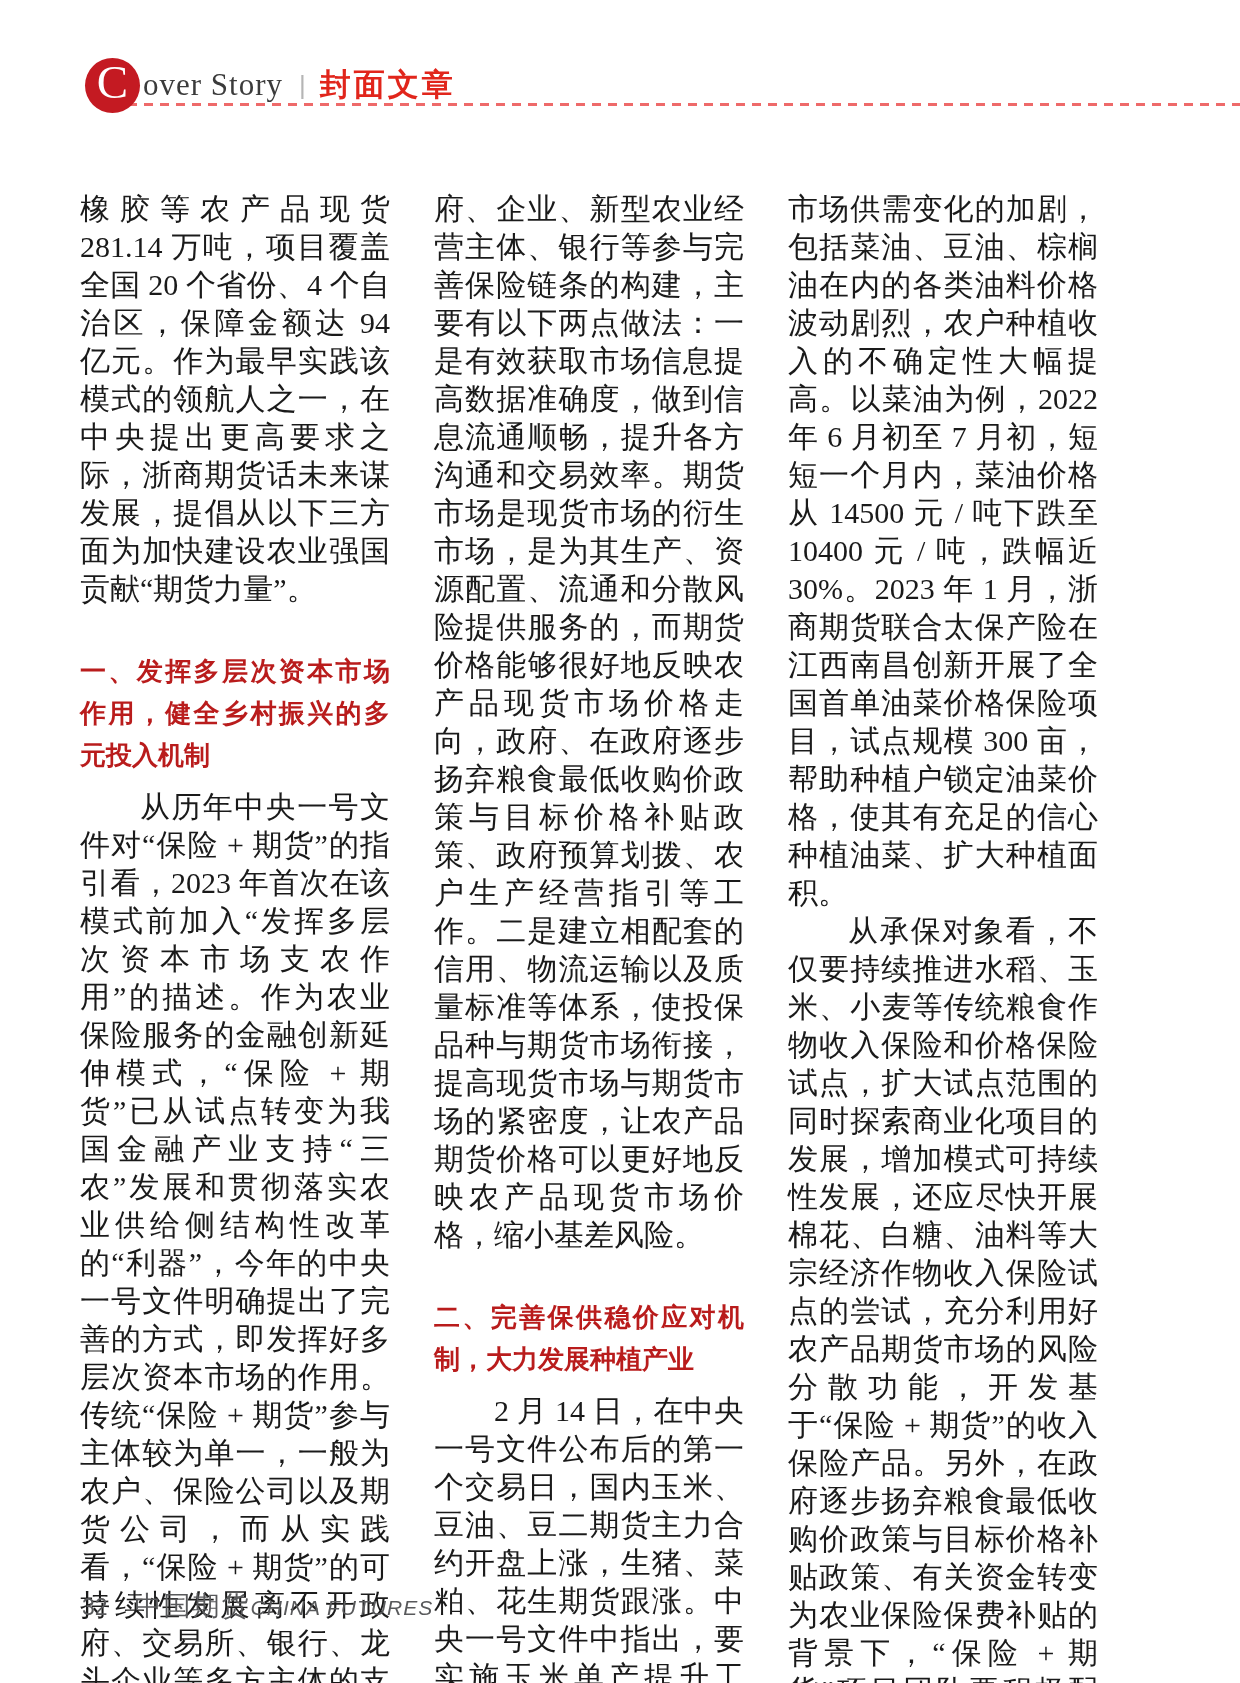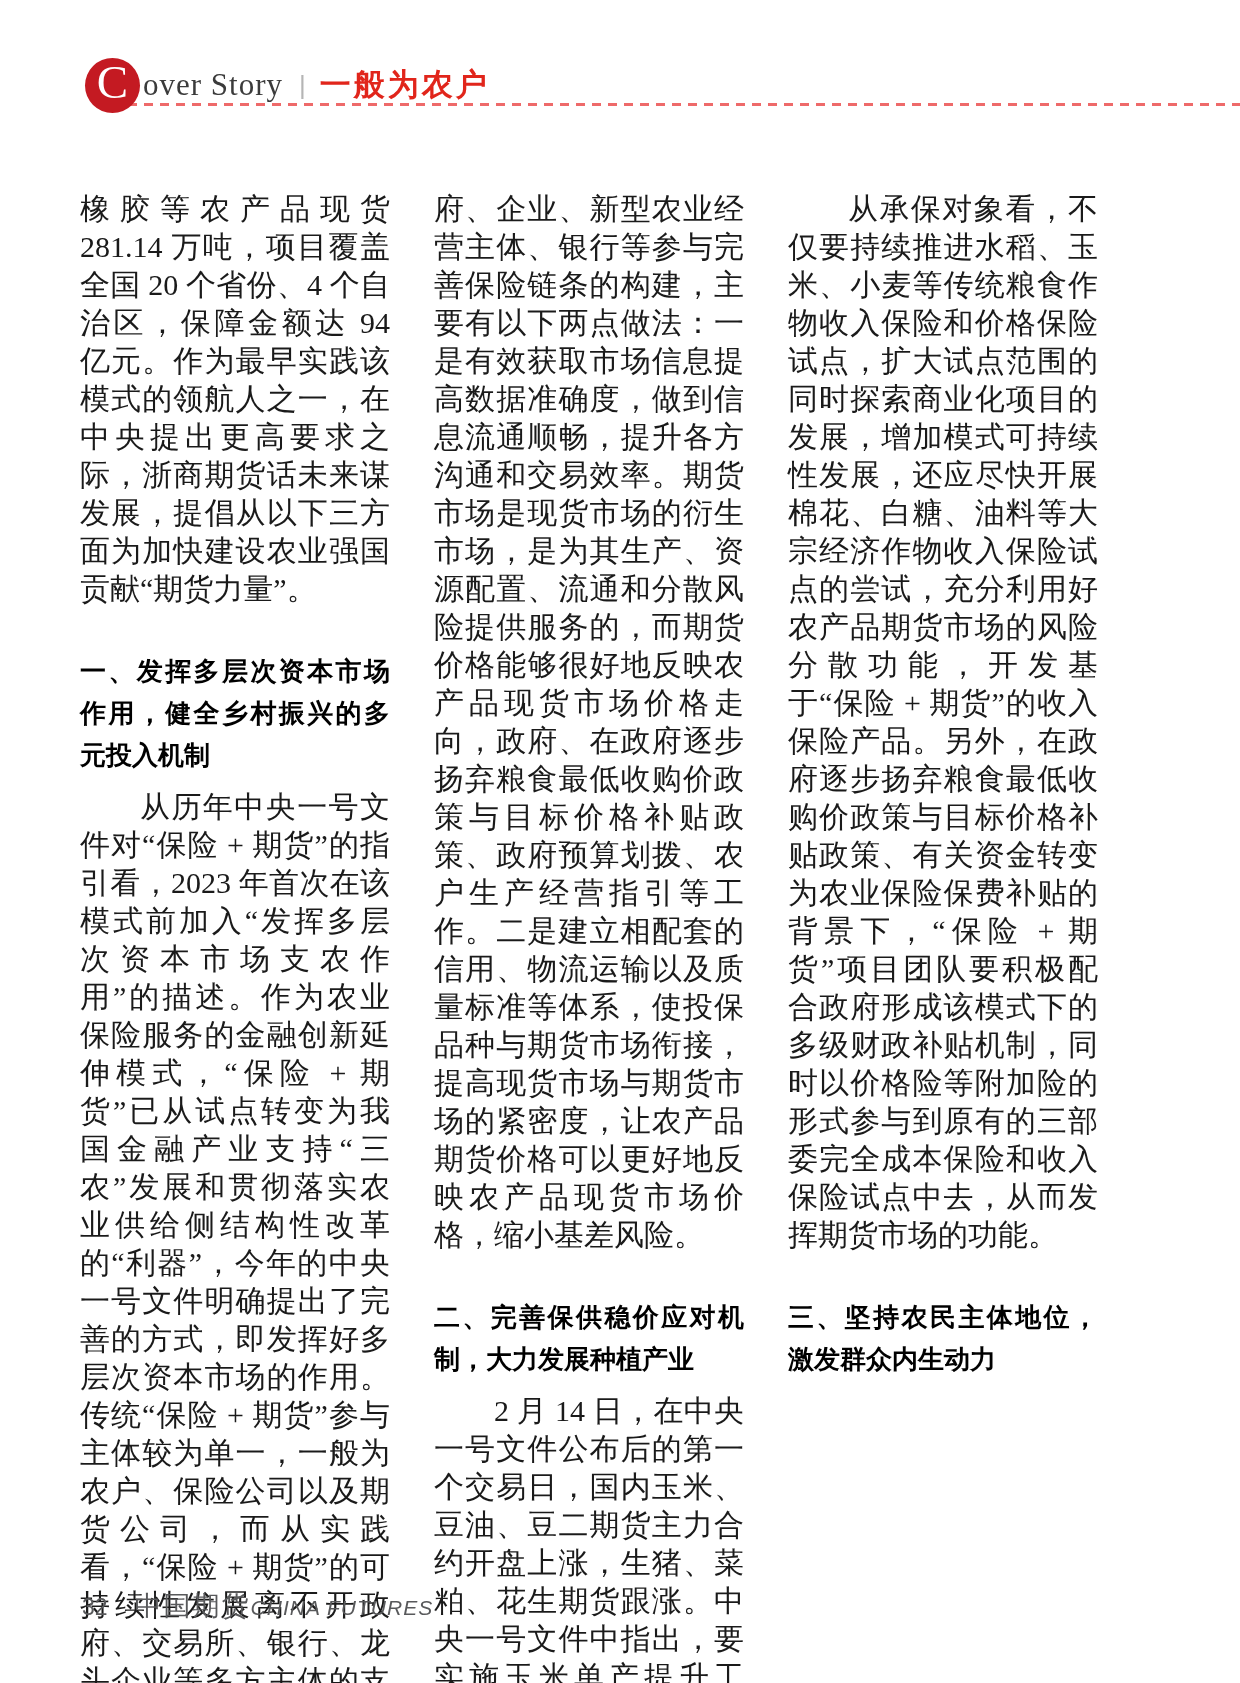--- a/index.html
+++ b/index.html
@@ -26,21 +26,21 @@
   .columns { position:absolute; left:80px; top:190px; width:1018px; display:flex; gap:44px; }
   .col { width:310px; }
   .col p { margin:0; }
   .para {
     font-size:30px; line-height:38px; color:#1a1a1a;
     text-align:justify; text-justify:inter-ideograph;
   }
   .indent { text-indent:2em; }
   .heading {
     font-family:"Liberation Sans","DejaVu Sans",sans-serif; font-weight:bold;
-    font-size:26px; line-height:42px; color:#000000;
+    font-size:26px; line-height:42px; color:#b91c1c;
     margin:42px 0 12px 0 !important; text-align:justify;
   }
   
   .footer {
     position:absolute; left:82px; top:1588px; display:flex; align-items:baseline;
     color:#58595b; font-family:"Liberation Sans","DejaVu Sans",sans-serif;
   }
   .pgnum  { font-size:23px; }
   .mag-zh { font-size:27px; margin-left:27px; letter-spacing:2px; }
   .mag-en { font-size:21px; font-style:italic; margin-left:0; letter-spacing:1px; }
@@ -51,35 +51,36 @@
 <div class="page">
 
   <div class="dashes"></div>
 
   <header class="hdr">
     <div class="logo-circle">
       <span>C</span>
     </div>
     <span class="hdr-en">over Story</span>
     <span class="hdr-sep">|</span>
-    <span class="hdr-zh">一般为农户</span>
+    <span class="hdr-zh">封面文章</span>
   </header>
 
   <main class="columns">
     <section class="col">
         <p class="para">橡胶等农产品现货 281.14 万吨，项目覆盖全国 20 个省份、4 个自治区，保障金额达 94 亿元。作为最早实践该模式的领航人之一，在中央提出更高要求之际，浙商期货话未来谋发展，提倡从以下三方面为加快建设农业强国贡献“期货力量”。</p>
         <p class="heading">一、发挥多层次资本市场作用，健全乡村振兴的多元投入机制</p>
         <p class="para indent">从历年中央一号文件对“保险 + 期货”的指引看，2023 年首次在该模式前加入“发挥多层次资本市场支农作用”的描述。作为农业保险服务的金融创新延伸模式，“保险 + 期货”已从试点转变为我国金融产业支持“三农”发展和贯彻落实农业供给侧结构性改革的“利器”，今年的中央一号文件明确提出了完善的方式，即发挥好多层次资本市场的作用。传统“保险 + 期货”参与主体较为单一，一般为农户、保险公司以及期货公司，而从实践看，“保险 + 期货”的可持续性发展离不开政府、交易所、银行、龙头企业等多方主体的支持。以浙商期货在 2020—2021 年连续两年开展的山东武城玉米收入保险项目为例，在交易所和政府的支持下，项目团队创新打造了“‘保险 + 期货’+ 银行信贷 + 卫星遥感 + 基差收购”的玉米全产业链风险管理模式，上有政府补贴保费缓解农户投保压力，下有农业企业托底收购。综合性保险服务正成为影响力深、可持续性强的发展模式。</p>
       </section>
     <section class="col">
         <p class="para">府、企业、新型农业经营主体、银行等参与完善保险链条的构建，主要有以下两点做法：一是有效获取市场信息提高数据准确度，做到信息流通顺畅，提升各方沟通和交易效率。期货市场是现货市场的衍生市场，是为其生产、资源配置、流通和分散风险提供服务的，而期货价格能够很好地反映农产品现货市场价格走向，政府、在政府逐步扬弃粮食最低收购价政策与目标价格补贴政策、政府预算划拨、农户生产经营指引等工作。二是建立相配套的信用、物流运输以及质量标准等体系，使投保品种与期货市场衔接，提高现货市场与期货市场的紧密度，让农产品期货价格可以更好地反映农产品现货市场价格，缩小基差风险。</p>
         <p class="heading">二、完善保供稳价应对机制，大力发展种植产业</p>
         <p class="para indent">2 月 14 日，在中央一号文件公布后的第一个交易日，国内玉米、豆油、豆二期货主力合约开盘上涨，生猪、菜粕、花生期货跟涨。中央一号文件中指出，要实施玉米单产提升工程。继续提高小麦最低收购价，合理确定稻谷最低收购价，稳定稻谷补贴，完善农资保供稳价应对机制。同时，文件提到加力扩种大豆油料，深入推进大豆和油料产能提升工程。完善玉米大豆生产者补贴，实施好大豆完全成本保险和种植收入保险试点。统筹油菜综合性扶持措施，推行稻油轮作，大力开发利用冬闲田种植油菜，深入实施饲用豆粕减量替代行动。近年来，随着国际地缘政治形势及油料</p>
       </section>
     <section class="col">
+        <p class="para">市场供需变化的加剧，包括菜油、豆油、棕榈油在内的各类油料价格波动剧烈，农户种植收入的不确定性大幅提高。以菜油为例，2022 年 6 月初至 7 月初，短短一个月内，菜油价格从 14500 元 / 吨下跌至 10400 元 / 吨，跌幅近 30%。2023 年 1 月，浙商期货联合太保产险在江西南昌创新开展了全国首单油菜价格保险项目，试点规模 300 亩，帮助种植户锁定油菜价格，使其有充足的信心种植油菜、扩大种植面积。</p>
         <p class="para indent">从承保对象看，不仅要持续推进水稻、玉米、小麦等传统粮食作物收入保险和价格保险试点，扩大试点范围的同时探索商业化项目的发展，增加模式可持续性发展，还应尽快开展棉花、白糖、油料等大宗经济作物收入保险试点的尝试，充分利用好农产品期货市场的风险分散功能，开发基于“保险 + 期货”的收入保险产品。另外，在政府逐步扬弃粮食最低收购价政策与目标价格补贴政策、有关资金转变为农业保险保费补贴的背景下，“保险 + 期货”项目团队要积极配合政府形成该模式下的多级财政补贴机制，同时以价格险等附加险的形式参与到原有的三部委完全成本保险和收入保险试点中去，从而发挥期货市场的功能。</p>
         <p class="heading">三、坚持农民主体地位，激发群众内生动力</p>
       </section>
   </main>
 
   <footer class="footer">
     <span class="pgnum">32</span>
     <span class="mag-zh">中国期货</span>
     <span class="mag-en">CHINA FUTURES</span>
   </footer>

